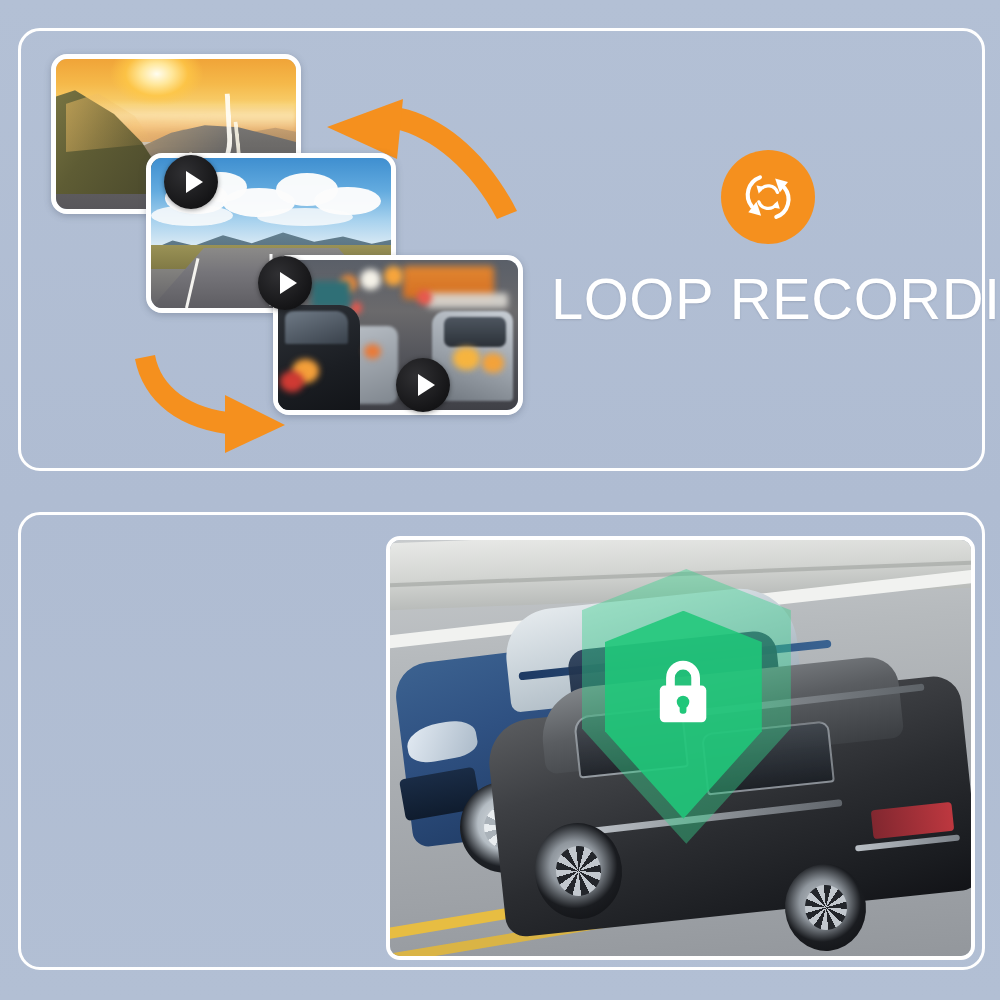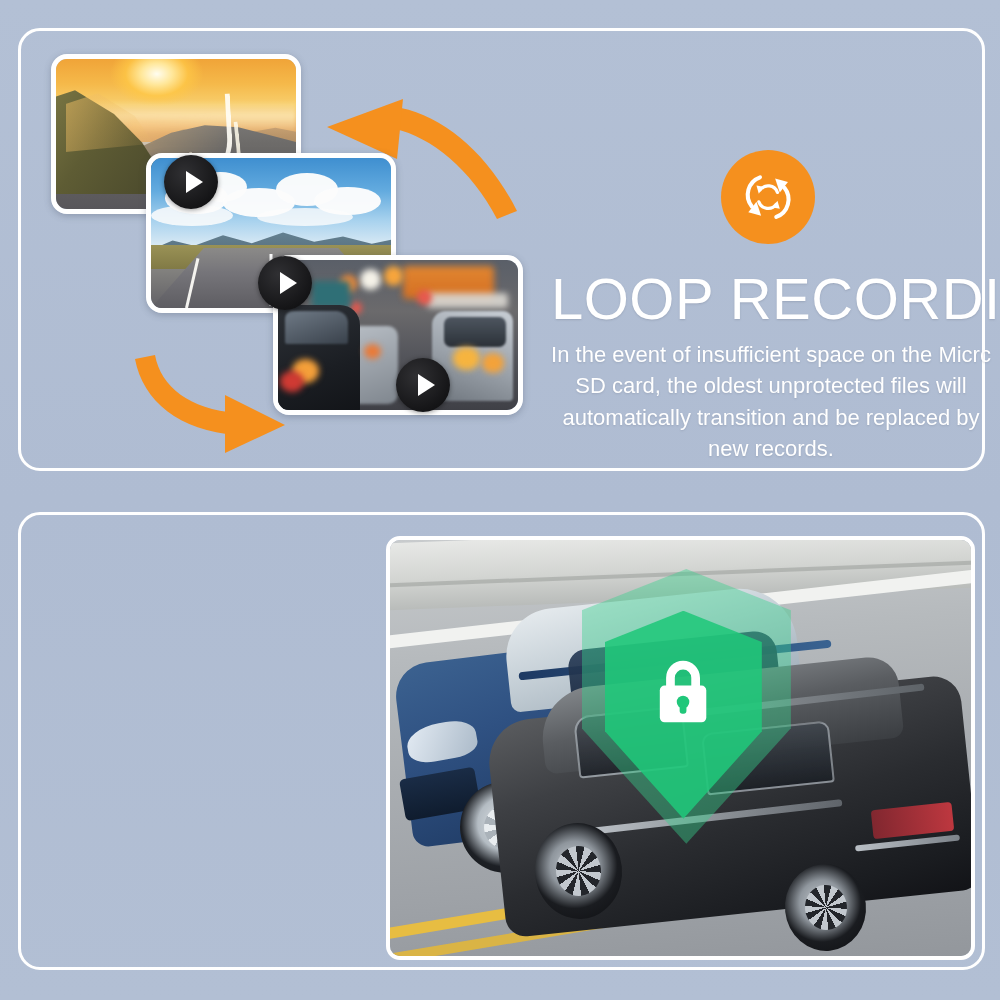--- a/index.html
+++ b/index.html
@@ -516,21 +516,20 @@
           <path d="M 36 38 A 17 17 0 0 1 66 42"></path>
           <path d="M 64 62 A 17 17 0 0 1 34 58"></path>
         </g>
         <path d="M 30 30 L 42 32 L 34 44 Z" fill="#ffffff"></path>
         <path d="M 70 70 L 58 68 L 66 56 Z" fill="#ffffff"></path>
       </svg>
     </div>
 
     <div class="feature-title" id="title-loop">LOOP RECORDING</div>
 
-    <div class="feature-desc" id="desc-loop">In the event of insufficient space on the Micrc SD card, the oldest unprotected files will automatically transition and be replaced by new records.</div>
   </div>
 
   <div class="panel" id="panel-gsense">
 
     
 
     
 
     
   </div>

